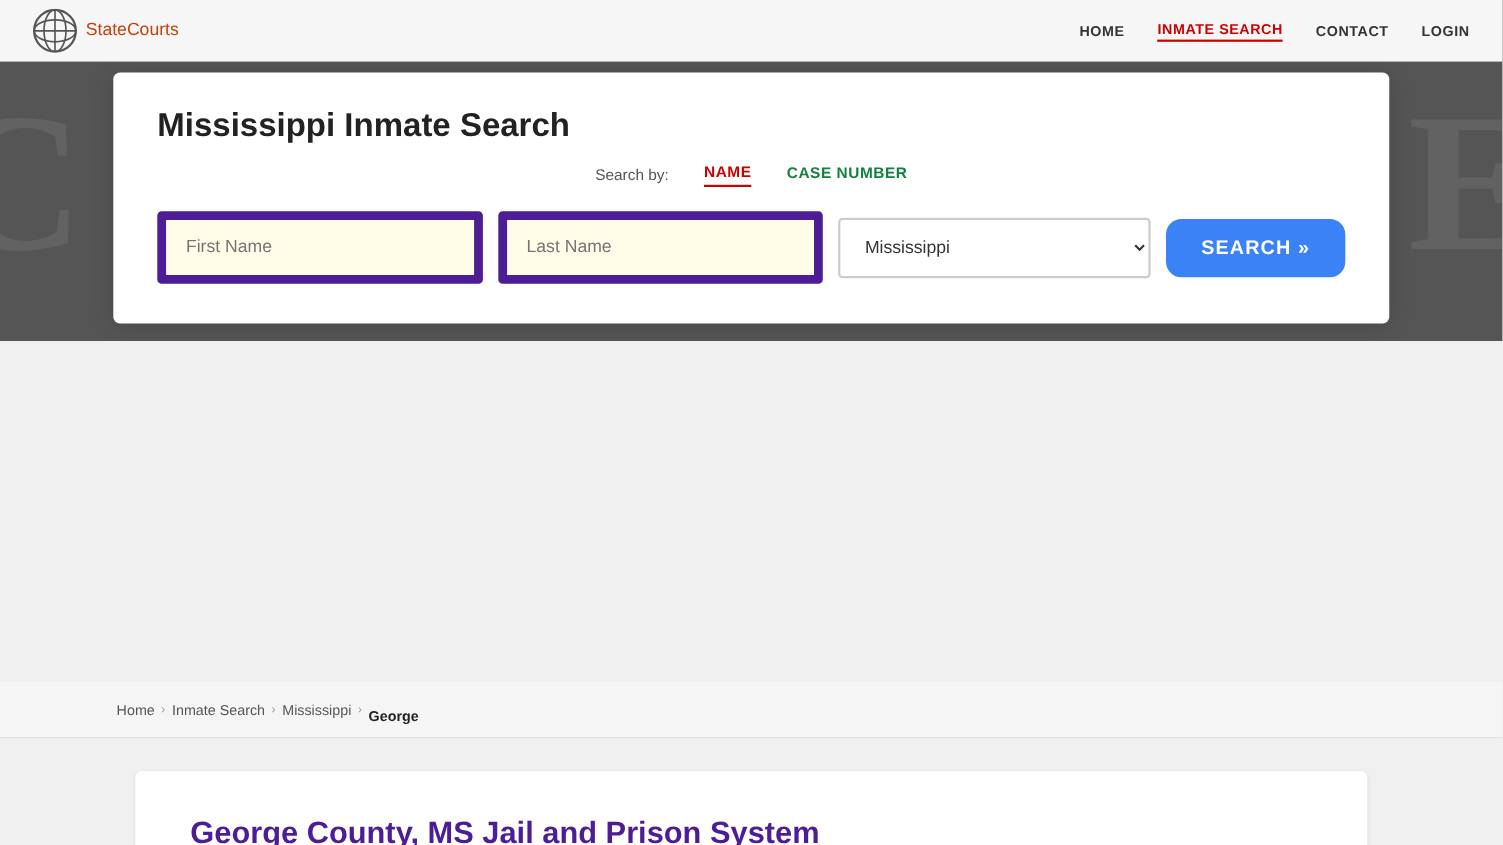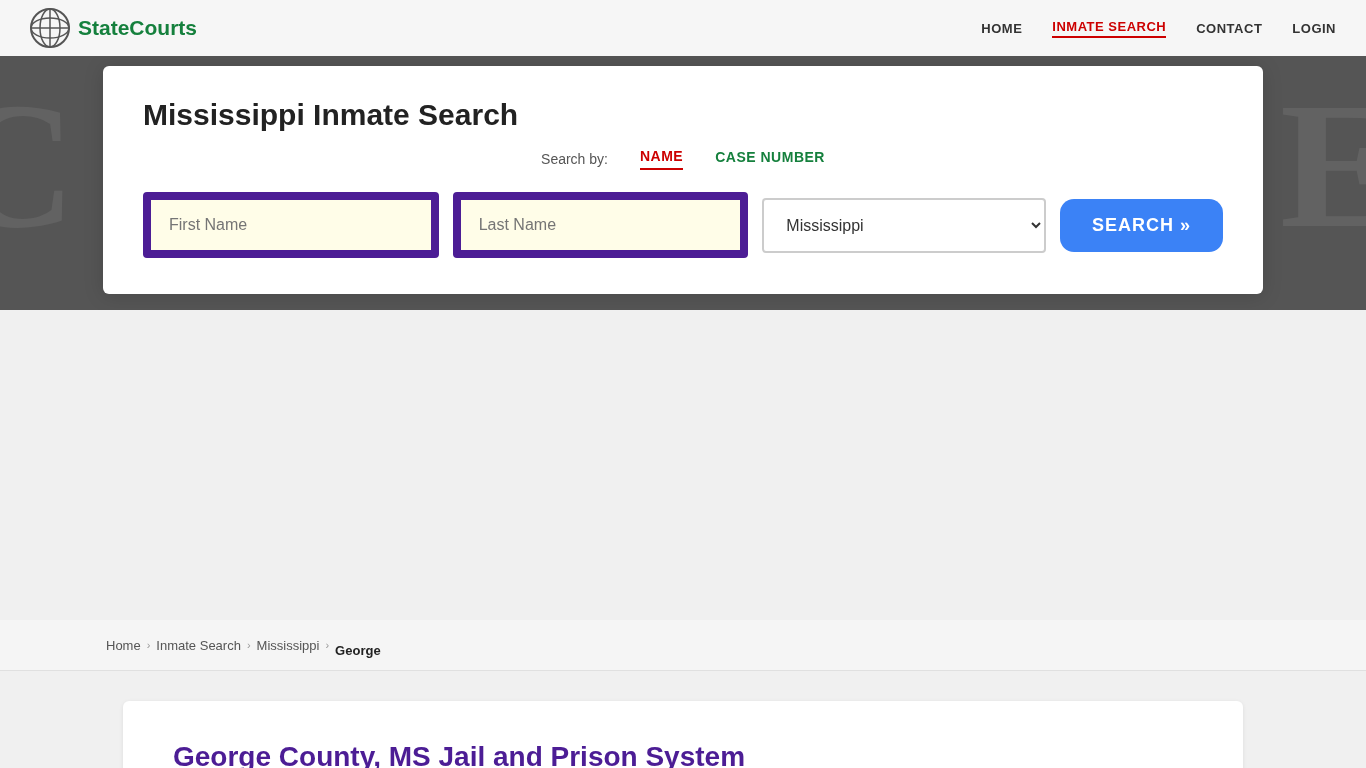--- a/index.html
+++ b/index.html
@@ -43,23 +43,23 @@
       display: flex;
       align-items: center;
       gap: 8px;
       flex: 1;
     }
     .logo-icon {
       width: 40px;
       height: 40px;
     }
     .logo-text {
-      font-size: 21px;
-      font-weight: bold;
-      color: #15803d;
+      font-size: 16px;
+      font-weight: normal;
+      color: #c2410c;
     }
     .nav-links {
       display: flex;
       gap: 30px;
       align-items: center;
     }
     .nav-link {
       font-size: 13px;
       font-weight: 600;
       color: #333;

